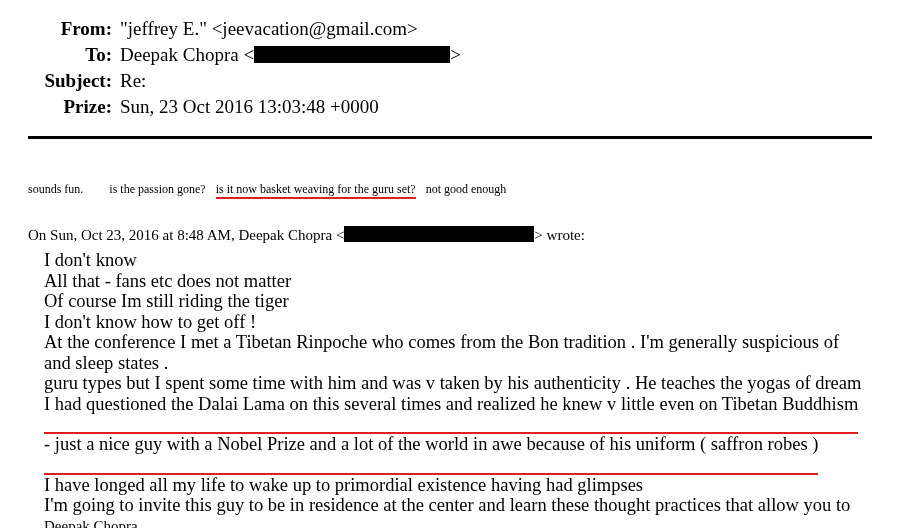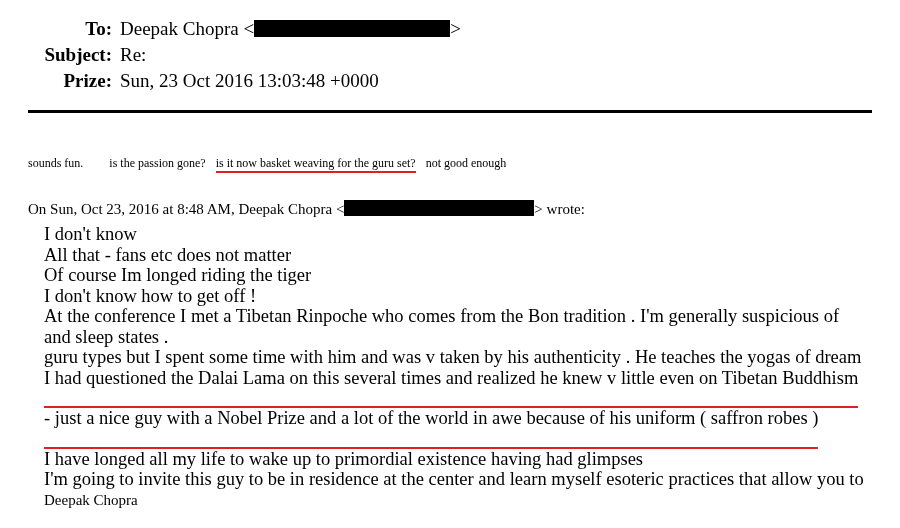--- a/index.html
+++ b/index.html
@@ -112,20 +112,24 @@
     font-size: 15px;
   }
 </style>
 </head>
 <body>
 
 <div class="page">
 
   <div class="headers">
 
+    <div class="hdr-row">
+      <span class="hdr-label">From:</span>
+      <span class="hdr-value">"jeffrey E." &lt;jeevacation@gmail.com&gt;</span>
+    </div>
 
     <div class="hdr-row">
       <span class="hdr-label">To:</span>
       <span class="hdr-value"><span>Deepak Chopra &lt;</span><span class="redaction to"></span><span>&gt;</span></span>
     </div>
 
     <div class="hdr-row">
       <span class="hdr-label">Subject:</span>
       <span class="hdr-value">Re:</span>
     </div>
@@ -145,31 +149,31 @@
       <span>sounds fun.</span><span class="gap-sm"></span><span>is the passion gone?</span><span class="gap-xs"></span><span class="underlined-red">is it now basket weaving for the guru set?</span><span class="gap-xs"></span><span>not good enough</span>
     </div>
 
     <div class="attrib">
       <span>On Sun, Oct 23, 2016 at 8:48 AM, Deepak Chopra &lt;</span><span class="redaction quote"></span><span>&gt; wrote:</span>
     </div>
 
     <div class="quoted">
       <p class="q-line">I don't know</p>
       <p class="q-line">All that - fans etc does not matter</p>
-      <p class="q-line">Of course Im longed riding the tiger</p>
+      <p class="q-line">Of course Im still riding the tiger</p>
       <p class="q-line">I don't know how to get off !</p>
       <p class="q-line">At the conference I met a Tibetan Rinpoche who comes from the Bon tradition . I'm generally suspicious of</p>
       <p class="q-line">and sleep states .</p>
       <p class="q-line">guru types but I spent some time with him and was v taken by his authenticity . He teaches the yogas of dream</p>
 
       <div class="hl-block">
         <span class="hl-line">I had questioned the Dalai Lama on this several times and realized he knew v little even on Tibetan Buddhism</span>
         <span class="hl-line">- just a nice guy with a Nobel Prize and a lot of the world in awe because of his uniform ( saffron robes )</span>
       </div>
 
       <p class="q-line">I have longed all my life to wake up to primordial existence having had glimpses</p>
-      <p class="q-line">I'm going to invite this guy to be in residence at the center and learn myself esoteric practices that allow you to</p>
+      <p class="q-line">I'm going to invite this guy to be in residence at the center and learn these thought practices that allow you to</p>
 
       <p class="sig">Deepak Chopra</p>
     </div>
 
   </div>
 </div>
 
 </body></html>

